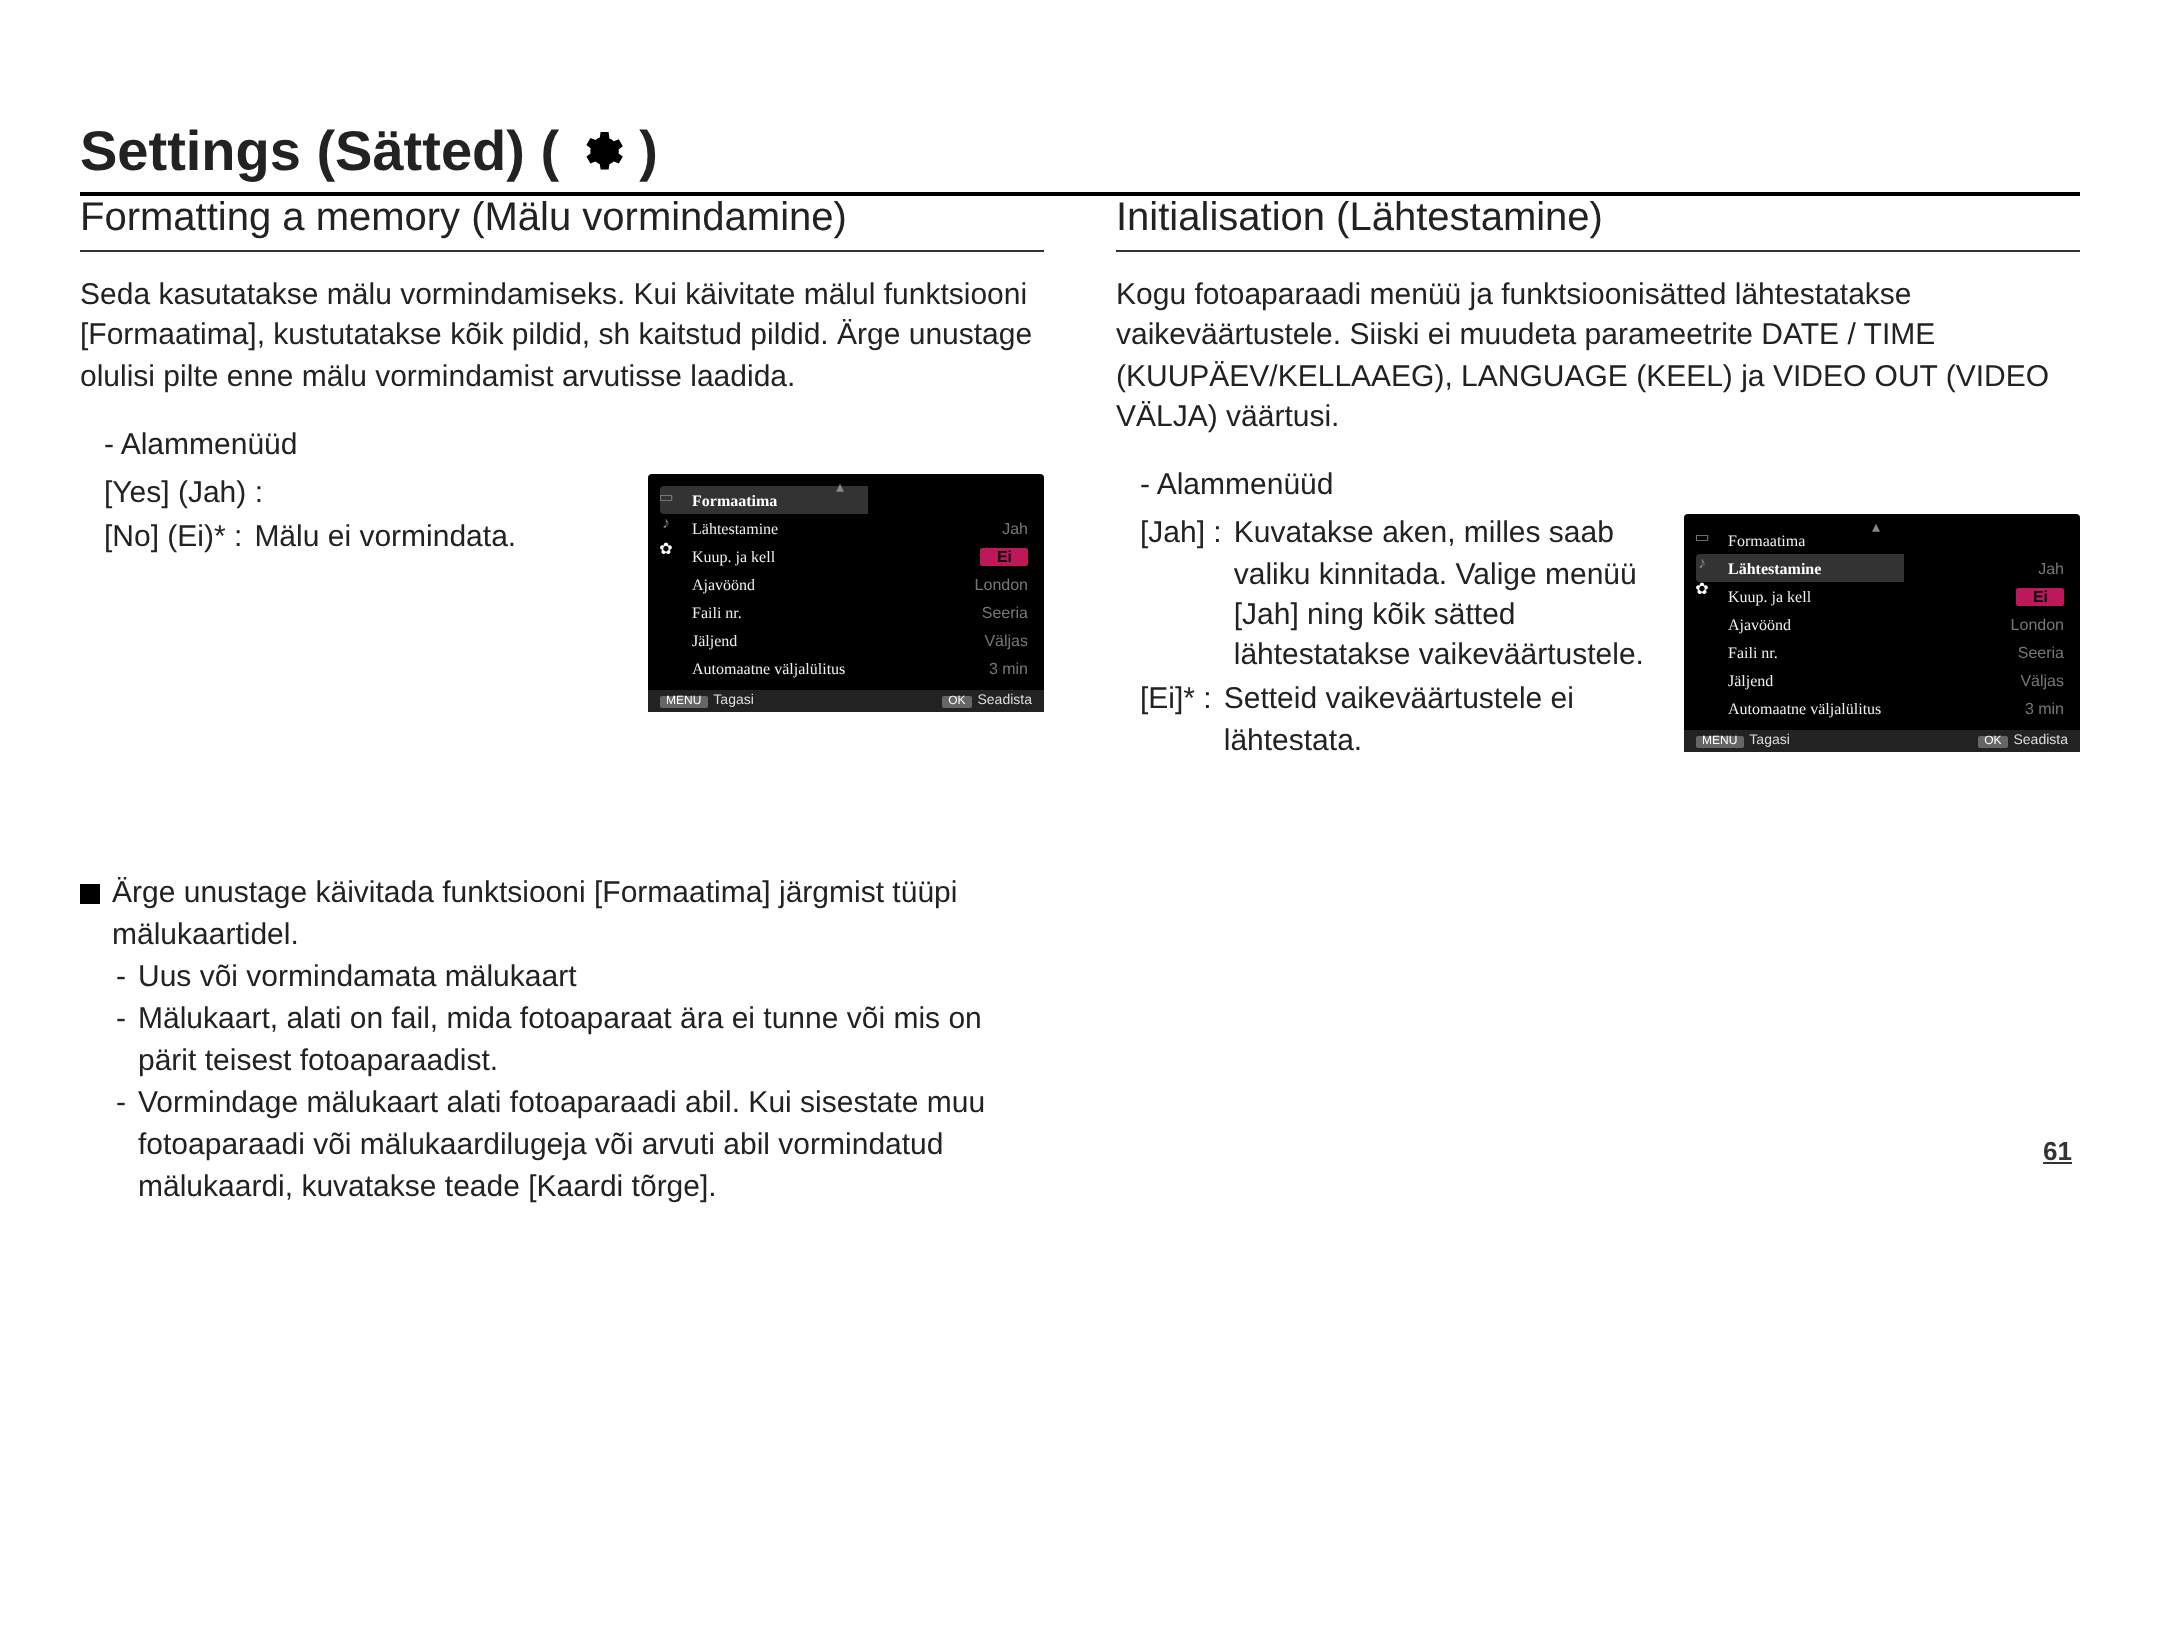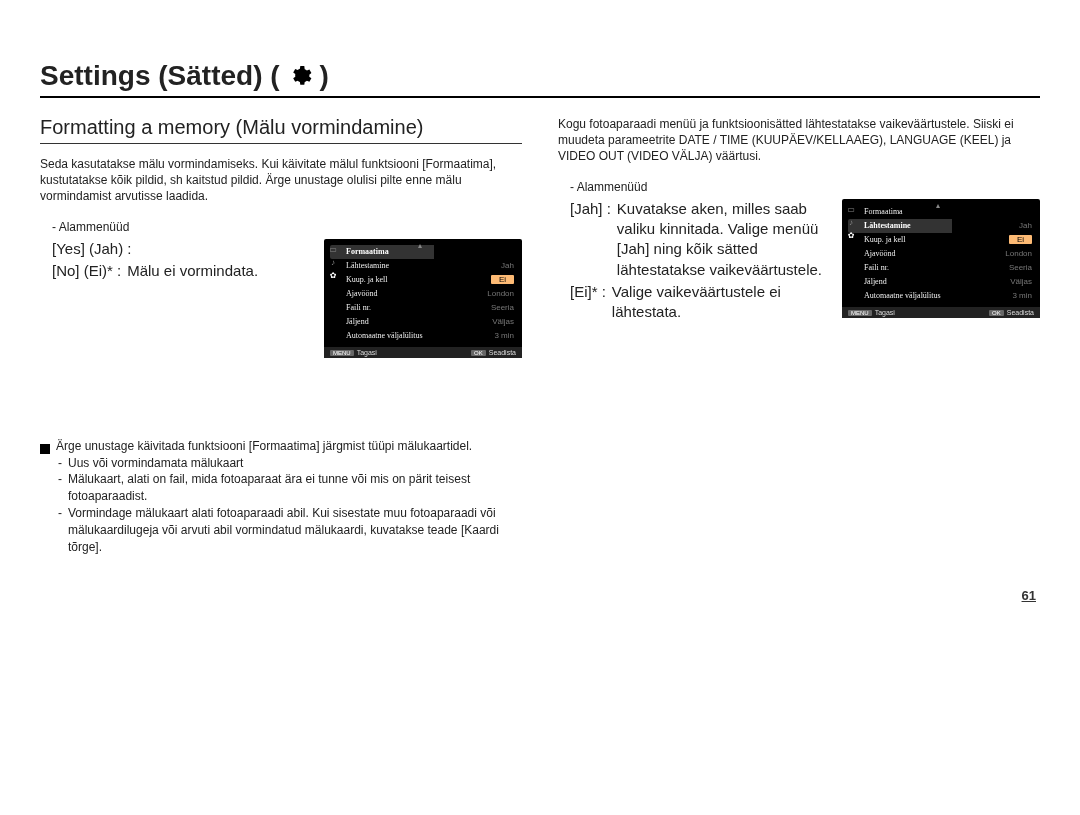--- a/index.html
+++ b/index.html
@@ -27,34 +27,33 @@
     font-size: 28px;
     font-weight: bold;
   }
   .gear-svg {
     width: 24px;
     height: 24px;
   }
   .columns {
     display: flex;
     gap: 36px;
-    margin-top: 18px;
   }
   .col {
     flex: 1;
     min-width: 0;
   }
   .sec-head {
     font-size: 20px;
     border-bottom: 1px solid #333;
     padding-bottom: 4px;
     margin-bottom: 12px;
   }
   .body-text {
-    font-size: 12px;
+    font-size: 15px;
     line-height: 1.35;
   }
   .sub-row {
     display: flex;
     align-items: flex-start;
     margin-top: 4px;
   }
   .sub-text {
     flex: 1;
     font-size: 15px;
@@ -65,21 +64,21 @@
   .opt-pair {
     display: flex;
     gap: 6px;
     font-size: 15px;
     line-height: 1.35;
   }
   .opt-label { white-space: nowrap; }
   .opt-desc { flex: 1; }
   .note-block {
     margin-top: 80px;
-    font-size: 12px;
+    font-size: 15px;
     line-height: 1.4;
   }
   .note-line {
     display: flex;
     gap: 6px;
   }
   .bullet-square {
     width: 10px; height: 10px; background:#000; flex: 0 0 auto; margin-top:6px;
   }
   .dash-list { padding-left: 18px; }
@@ -102,21 +101,21 @@
     justify-content: space-between;
     padding: 1px 2px 1px 16px;
     height: 12px;
     align-items: center;
   }
   .lcd-row .l { color:#eee;font-family:Liberation Serif, serif; }
   .lcd-row .r { color:#777;text-align:right; }
   .lcd-row.active-left .l { color:#fff; font-weight:bold; }
   .lcd-row.active-left { background: linear-gradient(to right, #333 0%, #333 56%, #000 56%); border-radius:2px; }
   .lcd-row.hl-right .r {
-    background:#fdba74; color:#000; padding:0 8px; border-radius:1px;
+    background:#be185d; color:#000; padding:0 8px; border-radius:1px;font-weight:bold;
   }
   .lcd-icons {
     position:absolute; left:4px; top:6px; display:flex; flex-direction:column; gap:3px;
   }
   .lcd-ico {
     width:10px; height:10px; display:flex; align-items:center; justify-content:center; color:#888; font-size:8px;
   }
   .lcd-ico.active { color:#fff; }
   .lcd-foot {
     display:flex; justify-content:space-between; align-items:center;
@@ -124,21 +123,21 @@
   }
   .lcd-foot .tag {
     background:#666; color:#fff; padding:0 3px; border-radius:1px; font-size:6px; margin-right:3px;
   }
   .lcd-caret {
     position:absolute; top:2px; left:94px; color:#888; font-size:8px;
   }
 
   .page-num {
     position: absolute;
-    bottom: 17px;
+    bottom: 37px;
     right: 44px;
     font-size: 13px;
     font-weight: bold;
     color:#333;
     text-decoration:underline;
   }
 </style>
 </head>
 <body>
 
@@ -233,34 +232,35 @@
             </div>
             <div class="dash-row">
               <span class="dash">-</span>
               <span>Vormindage mälukaart alati fotoaparaadi abil. Kui sisestate muu fotoaparaadi või mälukaardilugeja või arvuti abil vormindatud mälukaardi, kuvatakse teade [Kaardi tõrge].</span>
             </div>
           </div>
       </div>
     </div>
 
     <div class="col">
+      <div class="sec-head">Initialisation (Lähtestamine)</div>
       <div class="body-text">Kogu fotoaparaadi menüü ja funktsioonisätted lähtestatakse vaikeväärtustele. Siiski ei muudeta parameetrite DATE / TIME (KUUPÄEV/KELLAAEG), LANGUAGE (KEEL) ja VIDEO OUT (VIDEO VÄLJA) väärtusi.</div>
 
       <div class="option-block">
         <div class="body-text indent">- Alammenüüd</div>
 
         <div class="sub-row">
           <div class="sub-text indent">
             <div class="opt-pair">
               <span class="opt-label">[Jah] :</span>
               <span class="opt-desc">Kuvatakse aken, milles saab valiku kinnitada. Valige menüü [Jah] ning kõik sätted lähtestatakse vaikeväärtustele.</span>
             </div>
             <div class="opt-pair" style="margin-top:2px;">
               <span class="opt-label">[Ei]*  :</span>
-              <span class="opt-desc">Valige vaikeväärtustele ei lähtestata.</span>
+              <span class="opt-desc">Setteid vaikeväärtustele ei lähtestata.</span>
             </div>
           </div>
 
           <div class="lcd">
             <div class="lcd-caret">▴</div>
             <div class="lcd-icons">
               <span class="lcd-ico">▭</span>
               <span class="lcd-ico">♪</span>
               <span class="lcd-ico active">✿</span>
             </div>

